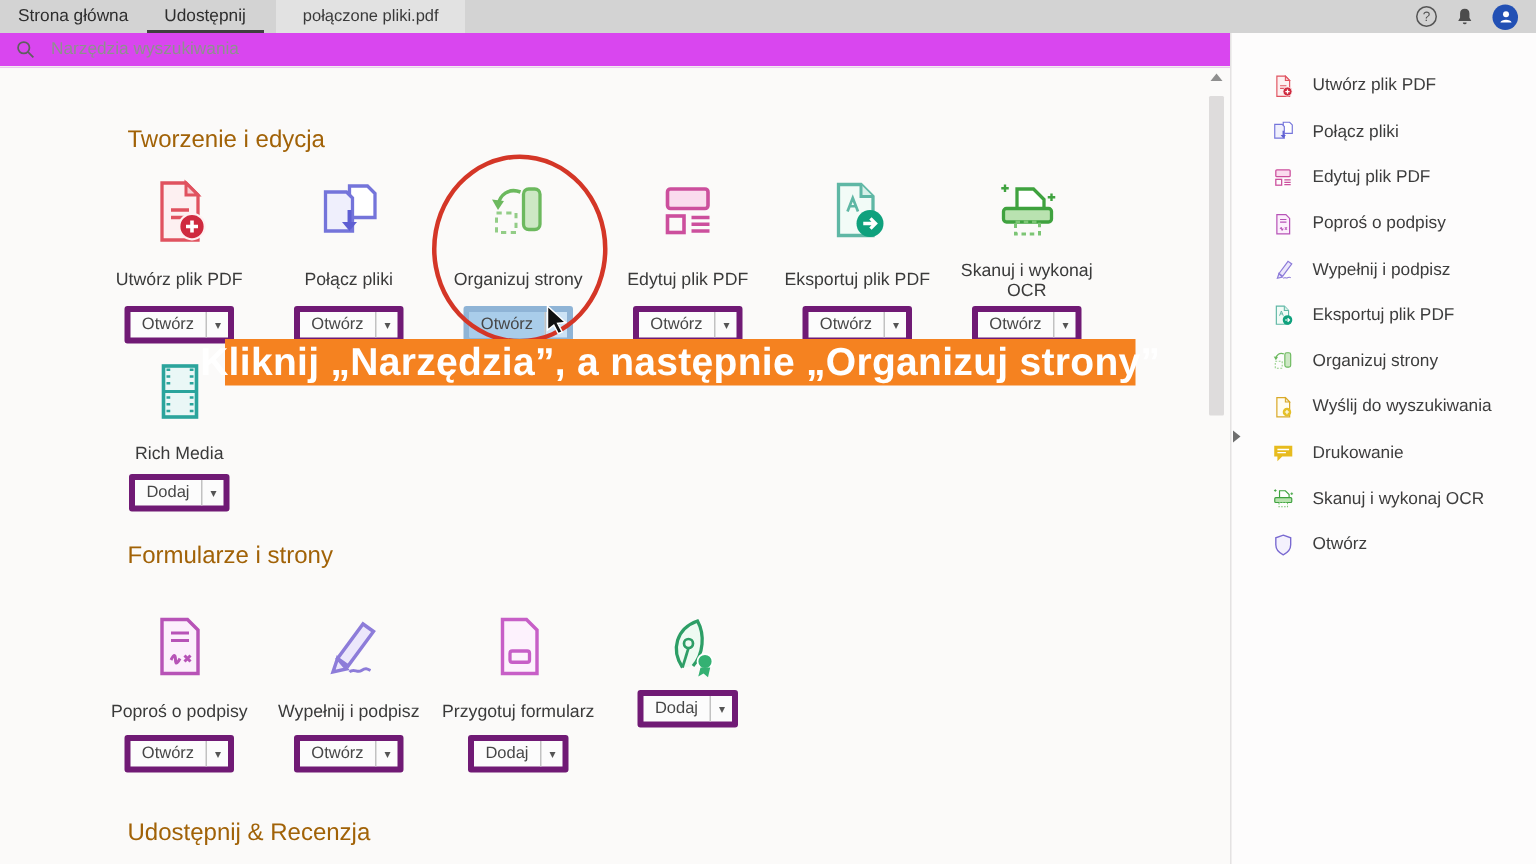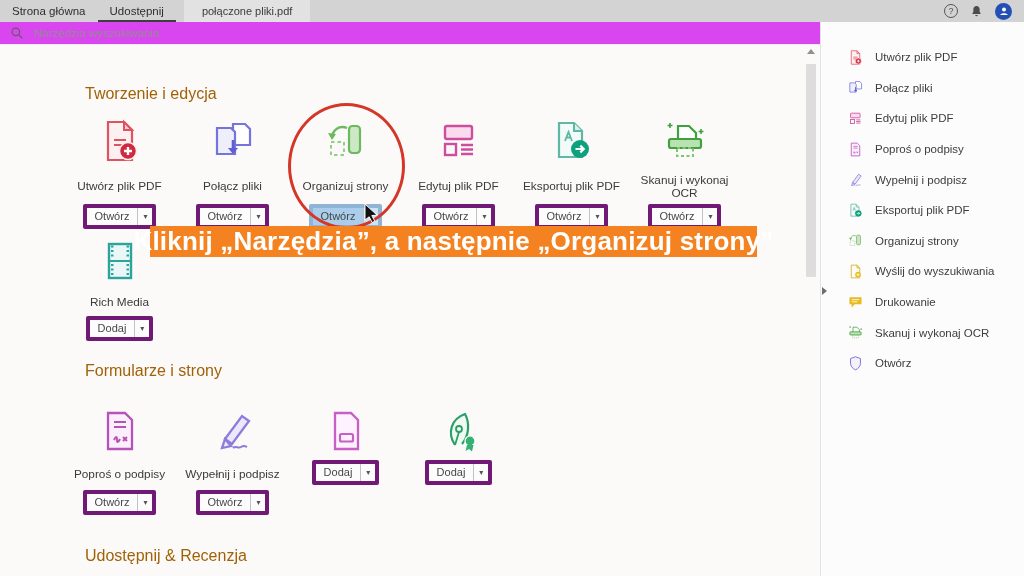--- a/index.html
+++ b/index.html
@@ -275,20 +275,21 @@
     </div>
     <div class="tool">
       <div class="tool-icon">
         <span class="icon">
           <svg width="48" height="48" viewBox="0 0 48 48">
             <path d="M13 6h16l7 7v29H13z" fill="#fdf2fd" stroke="#c75fc7" stroke-width="2.3"></path>
             <rect x="18" y="27" width="13" height="7.5" rx="1.5" fill="none" stroke="#c75fc7" stroke-width="2.2"></rect>
           </svg>
         </span>
       </div>
+      <div class="tool-label">Przygotuj formularz</div>
       <div class="tool-btn">
         <span class="btn-text">Dodaj</span>
         <span class="btn-sep"></span>
         <span class="btn-caret">▾</span>
       </div>
     </div>
     <div class="tool">
       <div class="tool-icon">
         <span class="icon">
           <svg width="48" height="48" viewBox="0 0 48 48">

